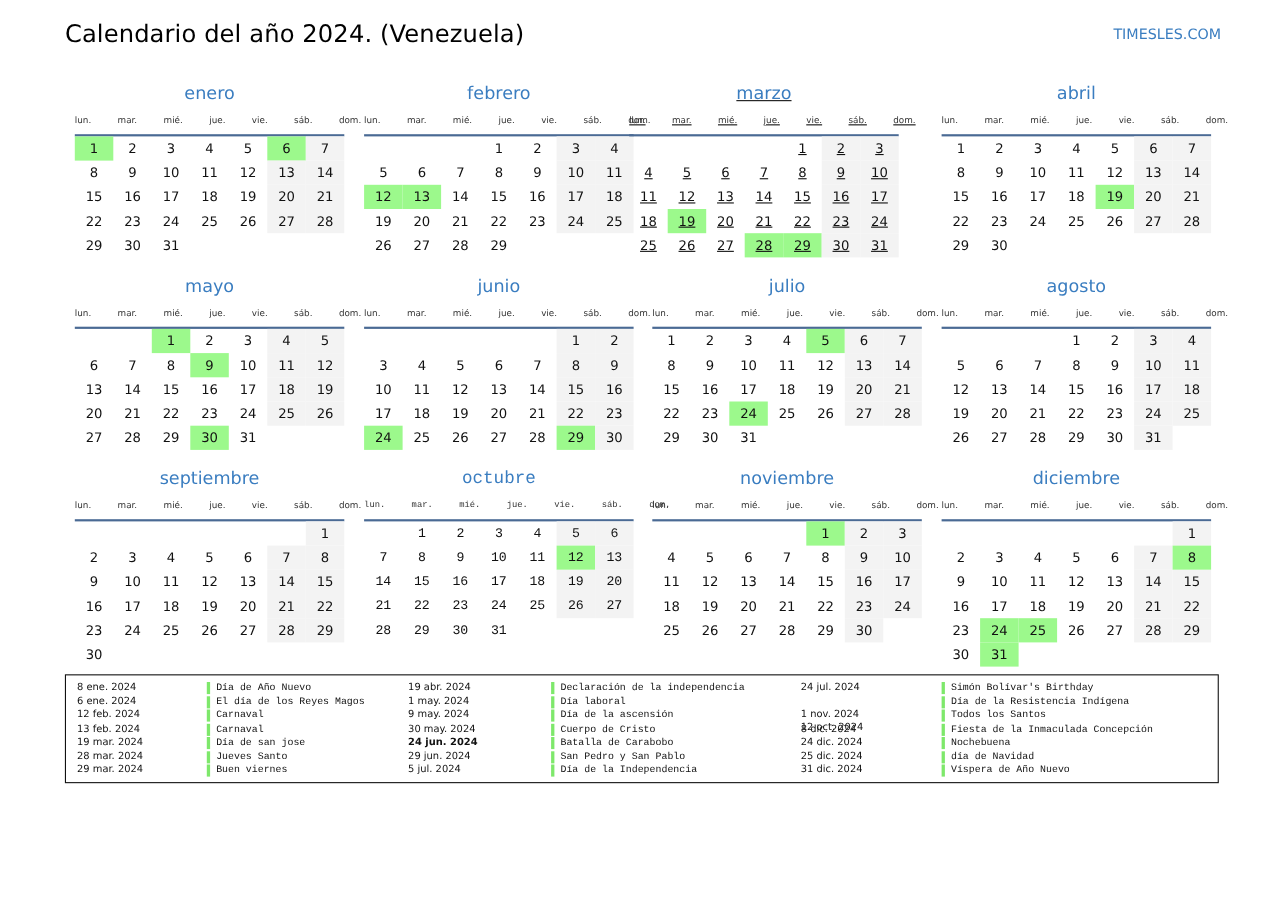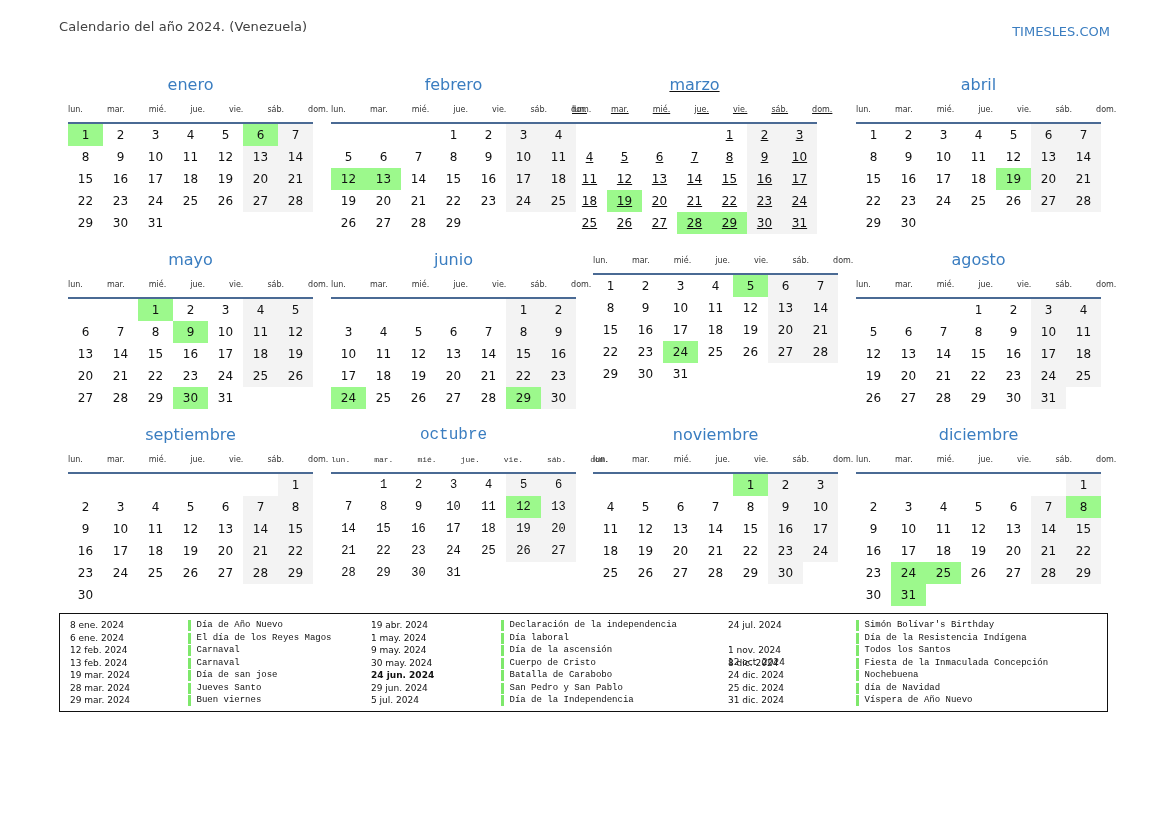--- a/index.html
+++ b/index.html
@@ -1,18 +1,18 @@
 <!DOCTYPE html>
 <html><head>
 <meta charset="utf-8">
 <style>
   html, body { margin:0; padding:0; background:#ffffff; }
   body { width:1169px; height:827px; position:relative; overflow:hidden;
          font-family:"DejaVu Sans", sans-serif; color:#111; }
-  .title { position:absolute; left:59px; top:19px; font-size:13px; color:#404040; letter-spacing:0.1px; }
+  .title { position:absolute; left:59px; top:19px; font-size:22px; color:#000000; letter-spacing:0.1px; }
   .site { position:absolute; right:59px; top:24px; font-size:13px; color:#3a7dc0; }
   .month { position:absolute; width:245px; }
   .month-name { height:24px; text-align:center; font-size:16px; color:#3a7dc0; line-height:24px; }
   .dow-row { display:flex; height:20px; align-items:center; margin-top:2px;gap:24px; }
   .dow { width:35px; text-align:center; font-size:8px; color:#333; }
   .rule { height:2px; background:#4a6a94; margin-top:3px; }
   .grid { display:grid; grid-template-columns:repeat(7,35px); grid-auto-rows:22px; }
   .cell { text-align:center; line-height:22px; font-size:12px; color:#111; }
   .cell.we { background:#f3f3f3; }
   .cell.hol { background:#9cf98c; }
@@ -312,20 +312,21 @@
         <div class="cell hol">24</div>
         <div class="cell">25</div>
         <div class="cell">26</div>
         <div class="cell">27</div>
         <div class="cell">28</div>
         <div class="cell hol">29</div>
         <div class="cell we">30</div>
       </div>
     </div>
     <div class="month" style="left: 593px; top: 248px;">
+      <div class="month-name">julio</div>
       <div class="dow-row">
         <div class="dow">lun.</div>
         <div class="dow">mar.</div>
         <div class="dow">mié.</div>
         <div class="dow">jue.</div>
         <div class="dow">vie.</div>
         <div class="dow">sáb.</div>
         <div class="dow">dom.</div>
       </div>
       <div class="rule"></div>

